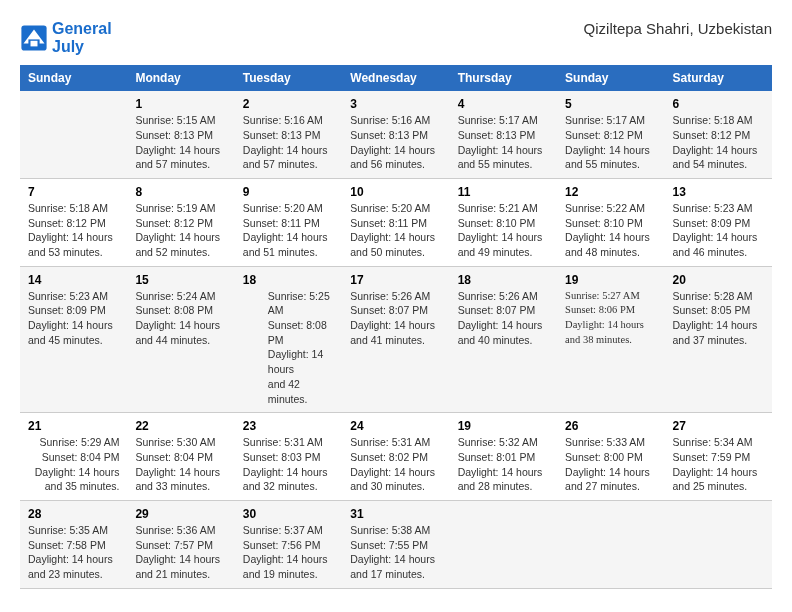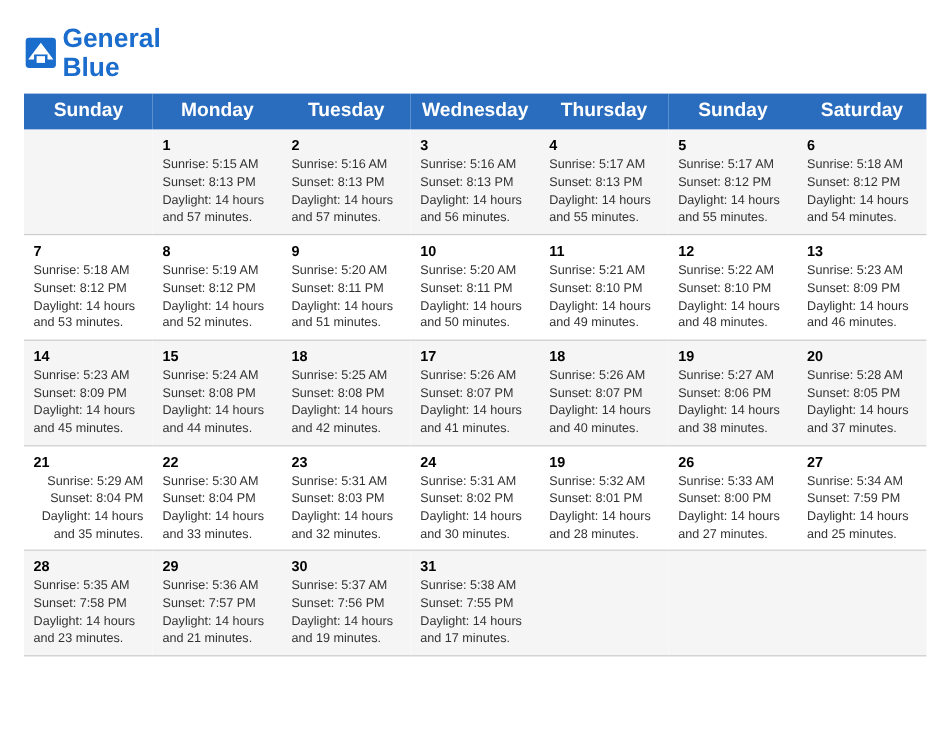--- a/index.html
+++ b/index.html
@@ -15,21 +15,21 @@
       justify-content: space-between;
       align-items: flex-start;
       margin-bottom: 10px;
     }
     .logo {
       display: flex;
       align-items: center;
       gap: 4px;
     }
     .logo-text {
-      font-size: 22px;
+      font-size: 16px;
       font-weight: bold;
       color: #333;
       line-height: 1.1;
     }
     .logo-text span {
       color: #1a6dcc;
     }
     .logo-icon {
       width: 28px;
       height: 28px;
@@ -51,22 +51,22 @@
       width: 100%;
       border-collapse: collapse;
       font-size: 11px;
     }
     thead tr {
       background-color: #2a6dbf;
       color: #fff;
     }
     thead th {
       padding: 6px 8px;
-      text-align: center;
-      font-size: 16px;
+      text-align: left;
+      font-size: 12px;
       font-weight: bold;
     }
     tbody tr {
       border-bottom: 1px solid #ccc;
     }
     tbody tr:nth-child(odd) {
       background-color: #f5f5f5;
     }
     tbody tr:nth-child(even) {
       background-color: #fff;
@@ -93,24 +93,25 @@
 <div class="header">
   <div class="logo">
     <svg class="logo-icon" viewBox="0 0 40 40">
       <rect x="2" y="2" width="36" height="36" rx="4" fill="#1a6dcc"></rect>
       <polygon points="20,8 35,28 5,28" fill="white"></polygon>
       <rect x="12" y="22" width="16" height="10" fill="#1a6dcc"></rect>
       <rect x="15" y="24" width="10" height="8" fill="white"></rect>
     </svg>
     <div class="logo-text">
       <div><span>General</span></div>
-      <div style="color:#1a6dcc;">Blue</div>
+      <div style="color:#1a6dcc;">July</div>
     </div>
   </div>
   <div class="title-block">
+    <div class="location">Qiziltepa Shahri, Uzbekistan</div>
   </div>
 </div>
 
 <table>
   <thead>
     <tr>
     <th>Sunday</th>
         <th>Monday</th>
         <th>Tuesday</th>
         <th>Wednesday</th>
@@ -226,42 +227,42 @@
         </td>
         <td>
           <div class="day-num">15</div>
           <div class="day-info" style="white-space: pre-line;">Sunrise: 5:24 AM
 Sunset: 8:08 PM
 Daylight: 14 hours
 and 44 minutes.</div>
         </td>
         <td>
           <div class="day-num">18</div>
-          <div class="day-info" style="white-space: pre-line;">Sunrise: 5:25 AM
+          <div class="day-info" style="white-space: pre-line; margin-left: 25px;">Sunrise: 5:25 AM
 Sunset: 8:08 PM
 Daylight: 14 hours
 and 42 minutes.</div>
         </td>
         <td>
           <div class="day-num">17</div>
           <div class="day-info" style="white-space: pre-line;">Sunrise: 5:26 AM
 Sunset: 8:07 PM
 Daylight: 14 hours
 and 41 minutes.</div>
         </td>
         <td>
           <div class="day-num">18</div>
           <div class="day-info" style="white-space: pre-line;">Sunrise: 5:26 AM
 Sunset: 8:07 PM
 Daylight: 14 hours
 and 40 minutes.</div>
         </td>
         <td>
           <div class="day-num">19</div>
-          <div class="day-info" style="white-space: pre-line;">Sunrise: 5:27 AM
+          <div class="day-info" style="white-space: pre-line; font-family: Liberation Serif, serif;">Sunrise: 5:27 AM
 Sunset: 8:06 PM
 Daylight: 14 hours
 and 38 minutes.</div>
         </td>
         <td>
           <div class="day-num">20</div>
           <div class="day-info" style="white-space: pre-line;">Sunrise: 5:28 AM
 Sunset: 8:05 PM
 Daylight: 14 hours
 and 37 minutes.</div>

